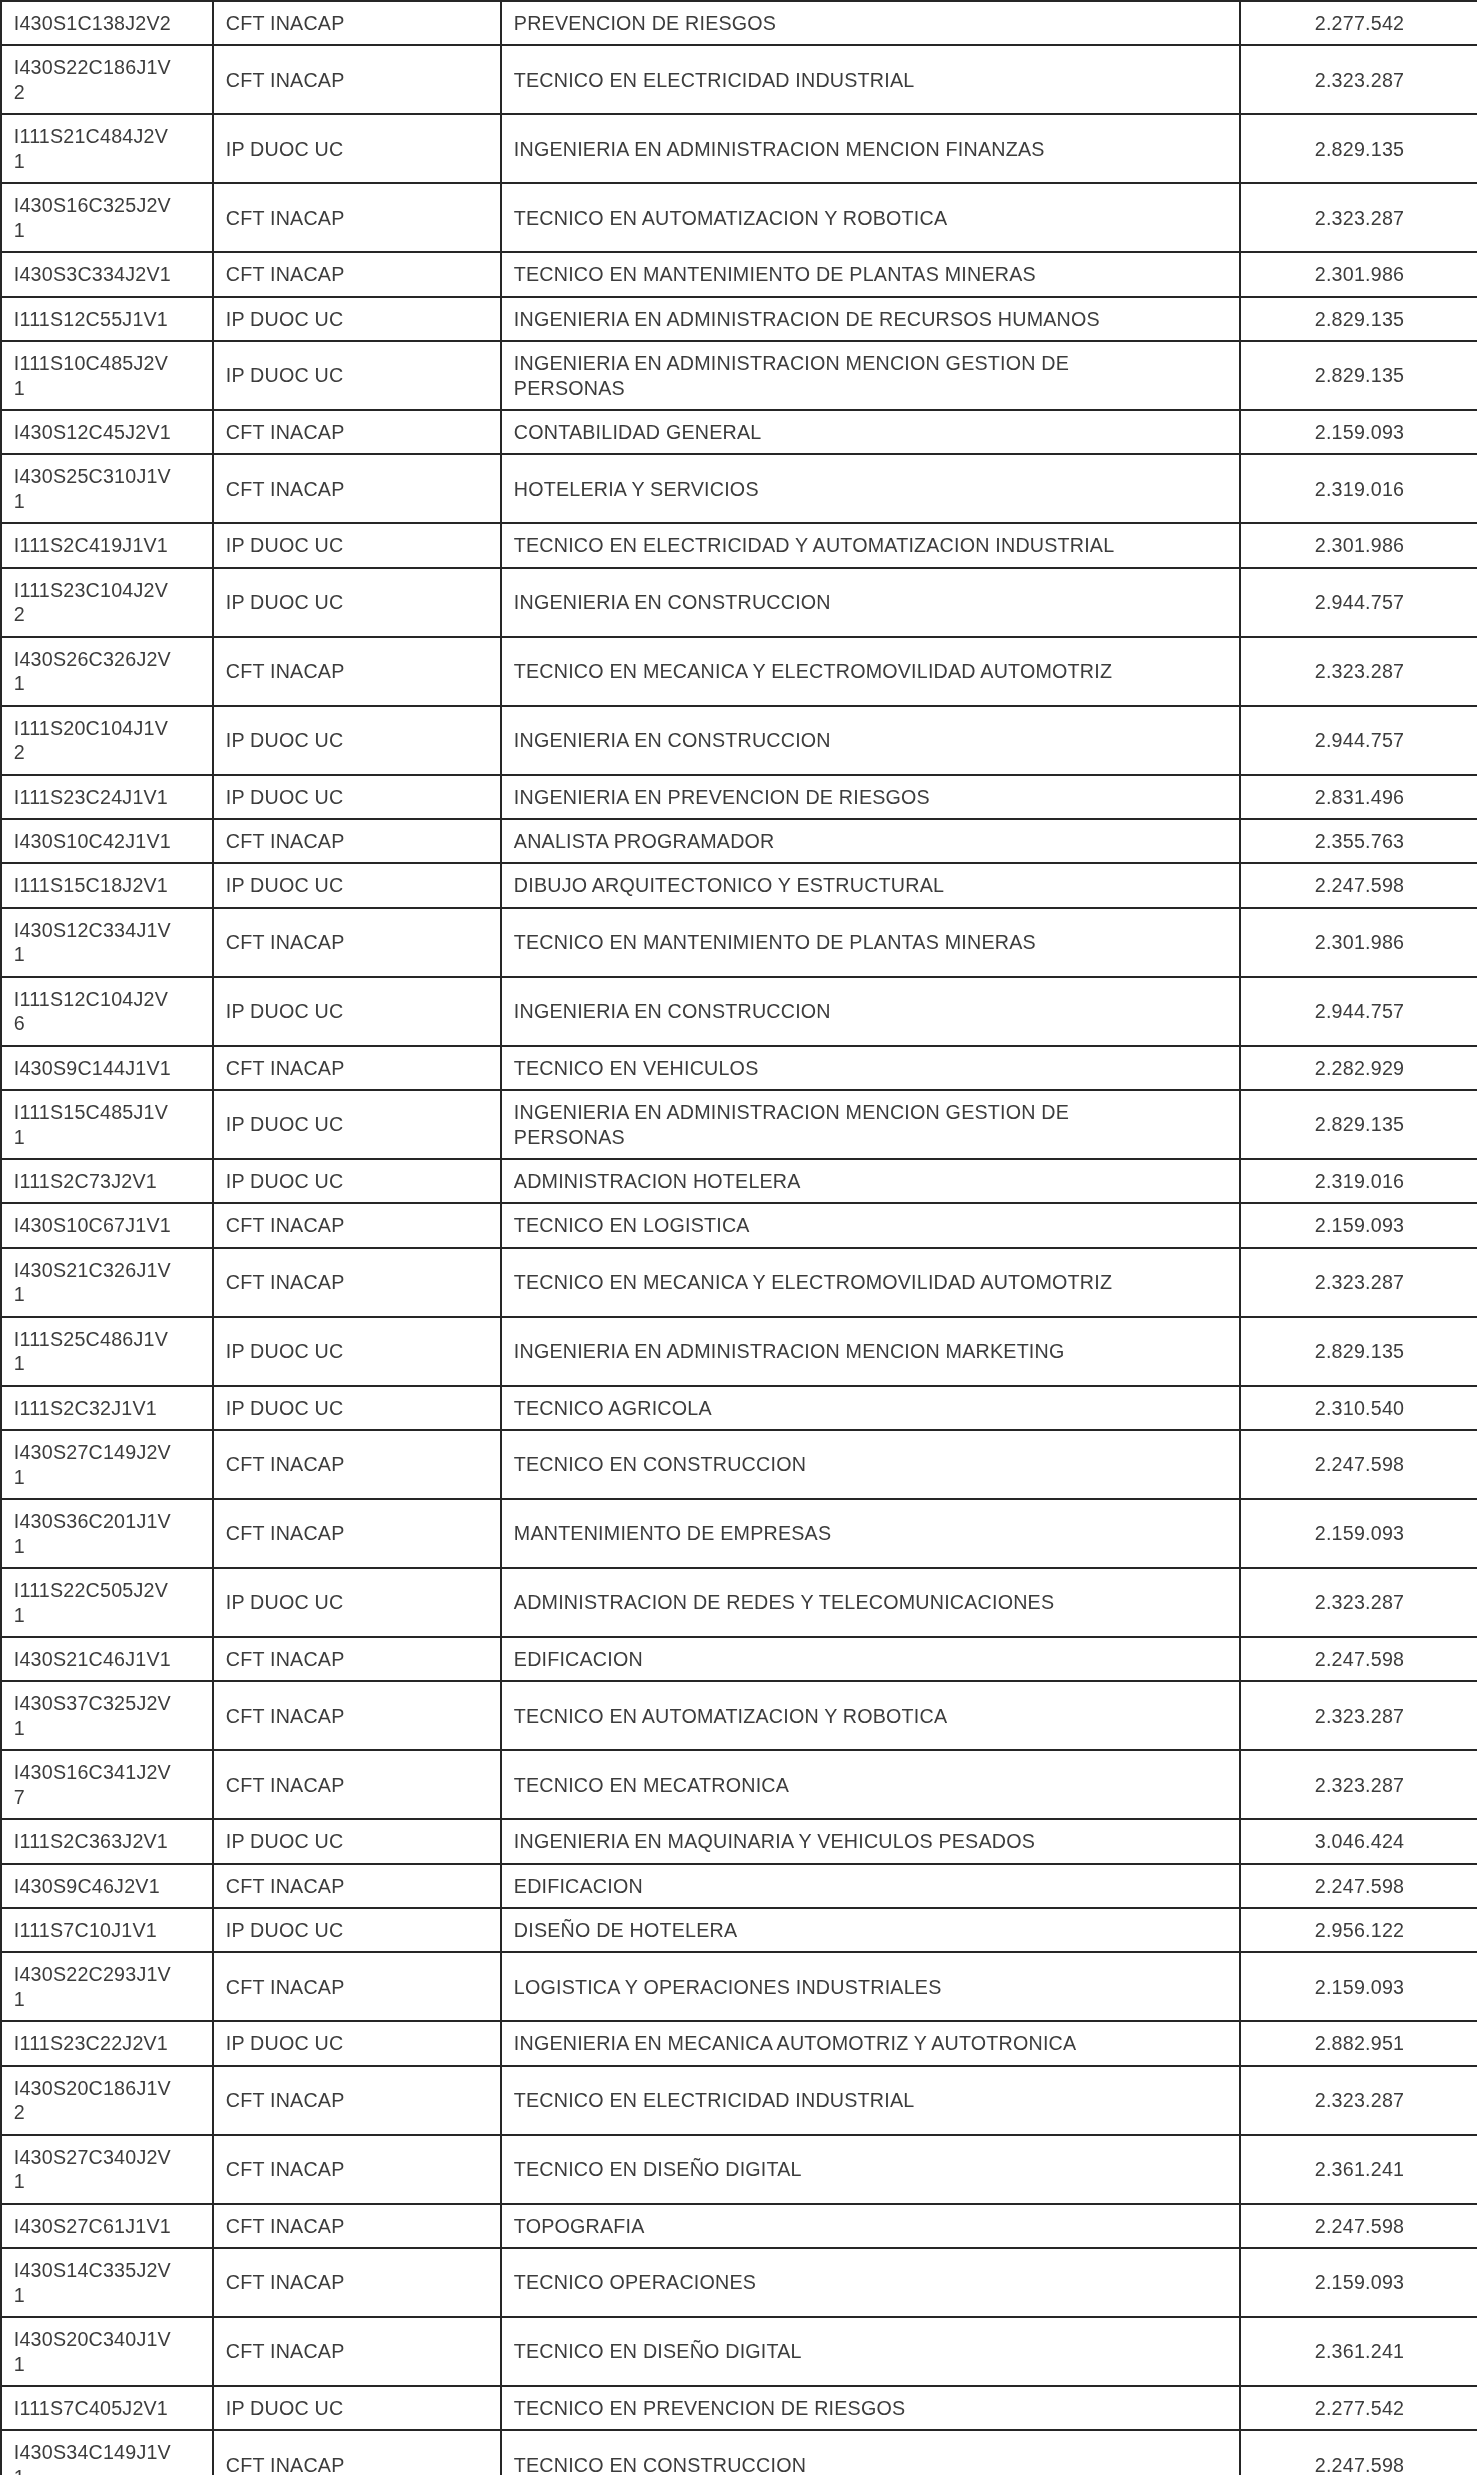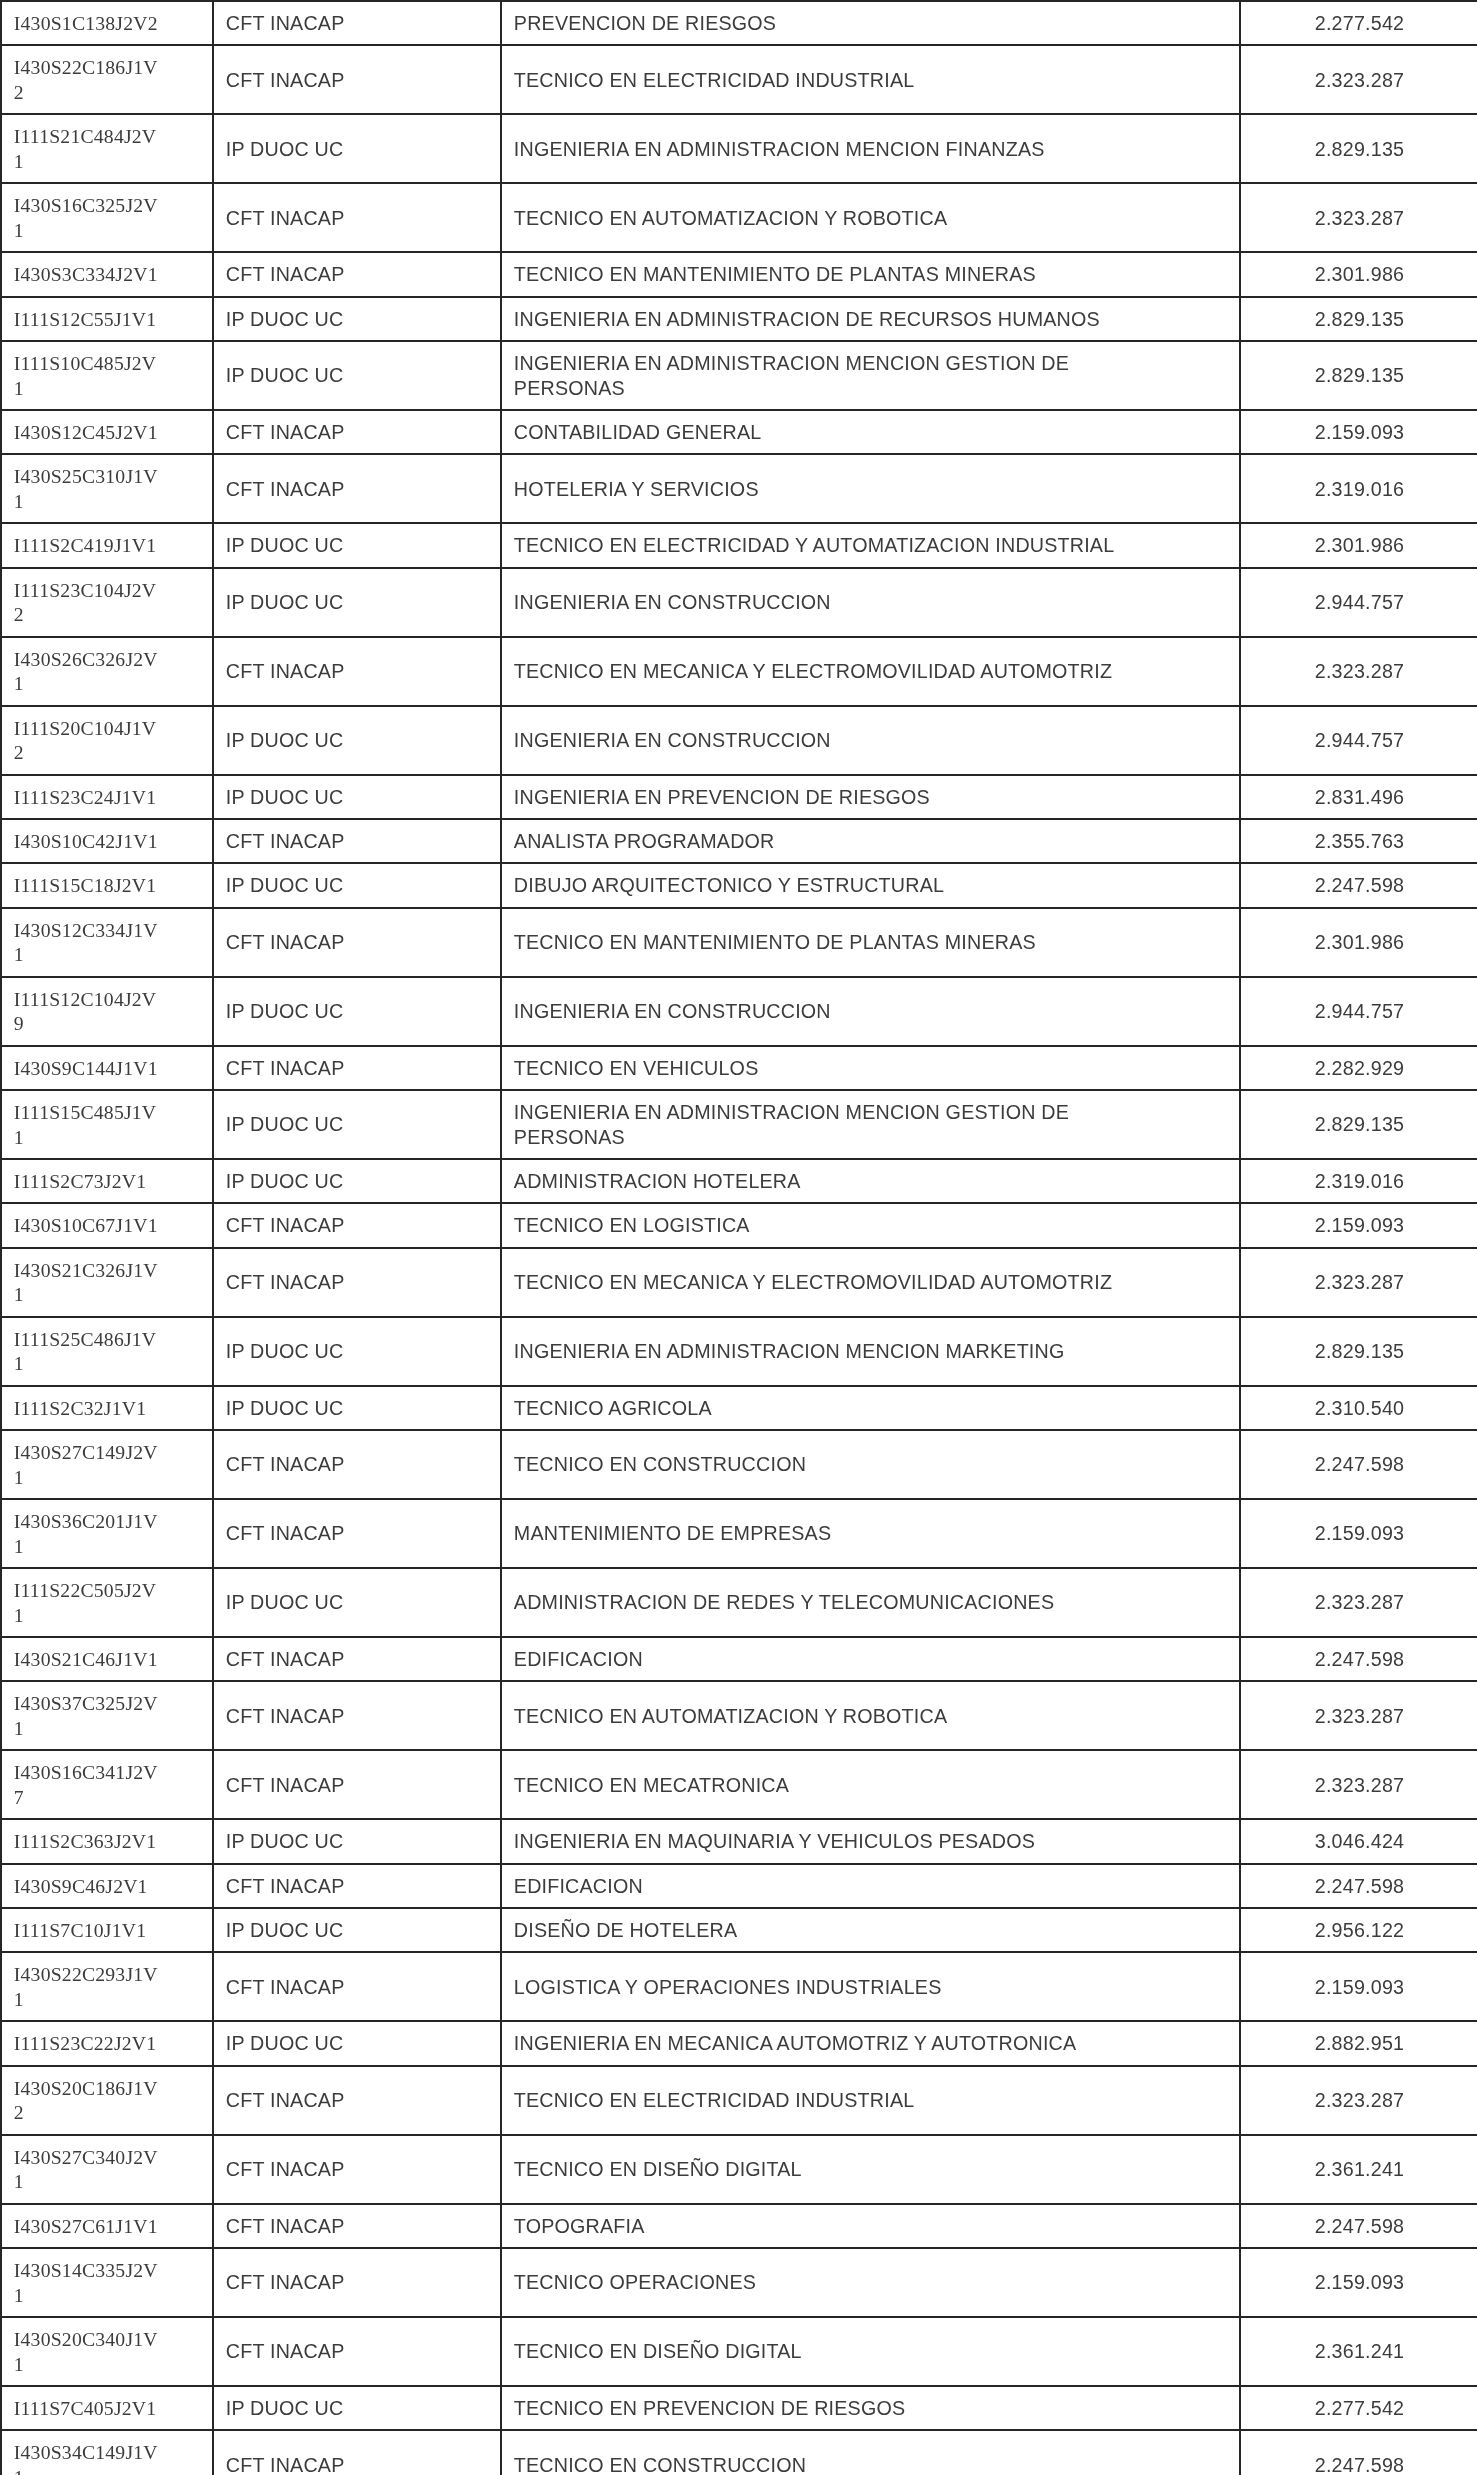--- a/index.html
+++ b/index.html
@@ -19,21 +19,21 @@
   table.fee-table td {
     border: 2px solid #262626;
     color: #3c3c3c;
     font-size: 19.7px;
     line-height: 24.6px;
     padding: 8.9px 11.8px;
     vertical-align: middle;
     letter-spacing: 0.2px;
     overflow: hidden;
   }
-  td.cell-code { white-space: pre-line; word-break: break-all; padding-left: 9.9px; font-family: Liberation Serif, serif; }
+  td.cell-code { white-space: pre-line; word-break: break-all; padding-left: 9.9px; }
   td.cell-inst { }
   td.cell-prog { white-space: pre-line; }
   td.cell-val  { text-align: center; }
 </style>
 </head>
 <body>
 
 <table class="fee-table">
   <colgroup>
     <col style="width:212px">
@@ -149,21 +149,21 @@
   </tr>
       <tr>
     <td class="cell-code">I430S12C334J1V
 1</td>
     <td class="cell-inst">CFT INACAP</td>
     <td class="cell-prog">TECNICO EN MANTENIMIENTO DE PLANTAS MINERAS</td>
     <td class="cell-val">2.301.986</td>
   </tr>
       <tr>
     <td class="cell-code">I111S12C104J2V
-9</td>
+6</td>
     <td class="cell-inst">IP DUOC UC</td>
     <td class="cell-prog">INGENIERIA EN CONSTRUCCION</td>
     <td class="cell-val">2.944.757</td>
   </tr>
       <tr>
     <td class="cell-code">I430S9C144J1V1</td>
     <td class="cell-inst">CFT INACAP</td>
     <td class="cell-prog">TECNICO EN VEHICULOS</td>
     <td class="cell-val">2.282.929</td>
   </tr>

